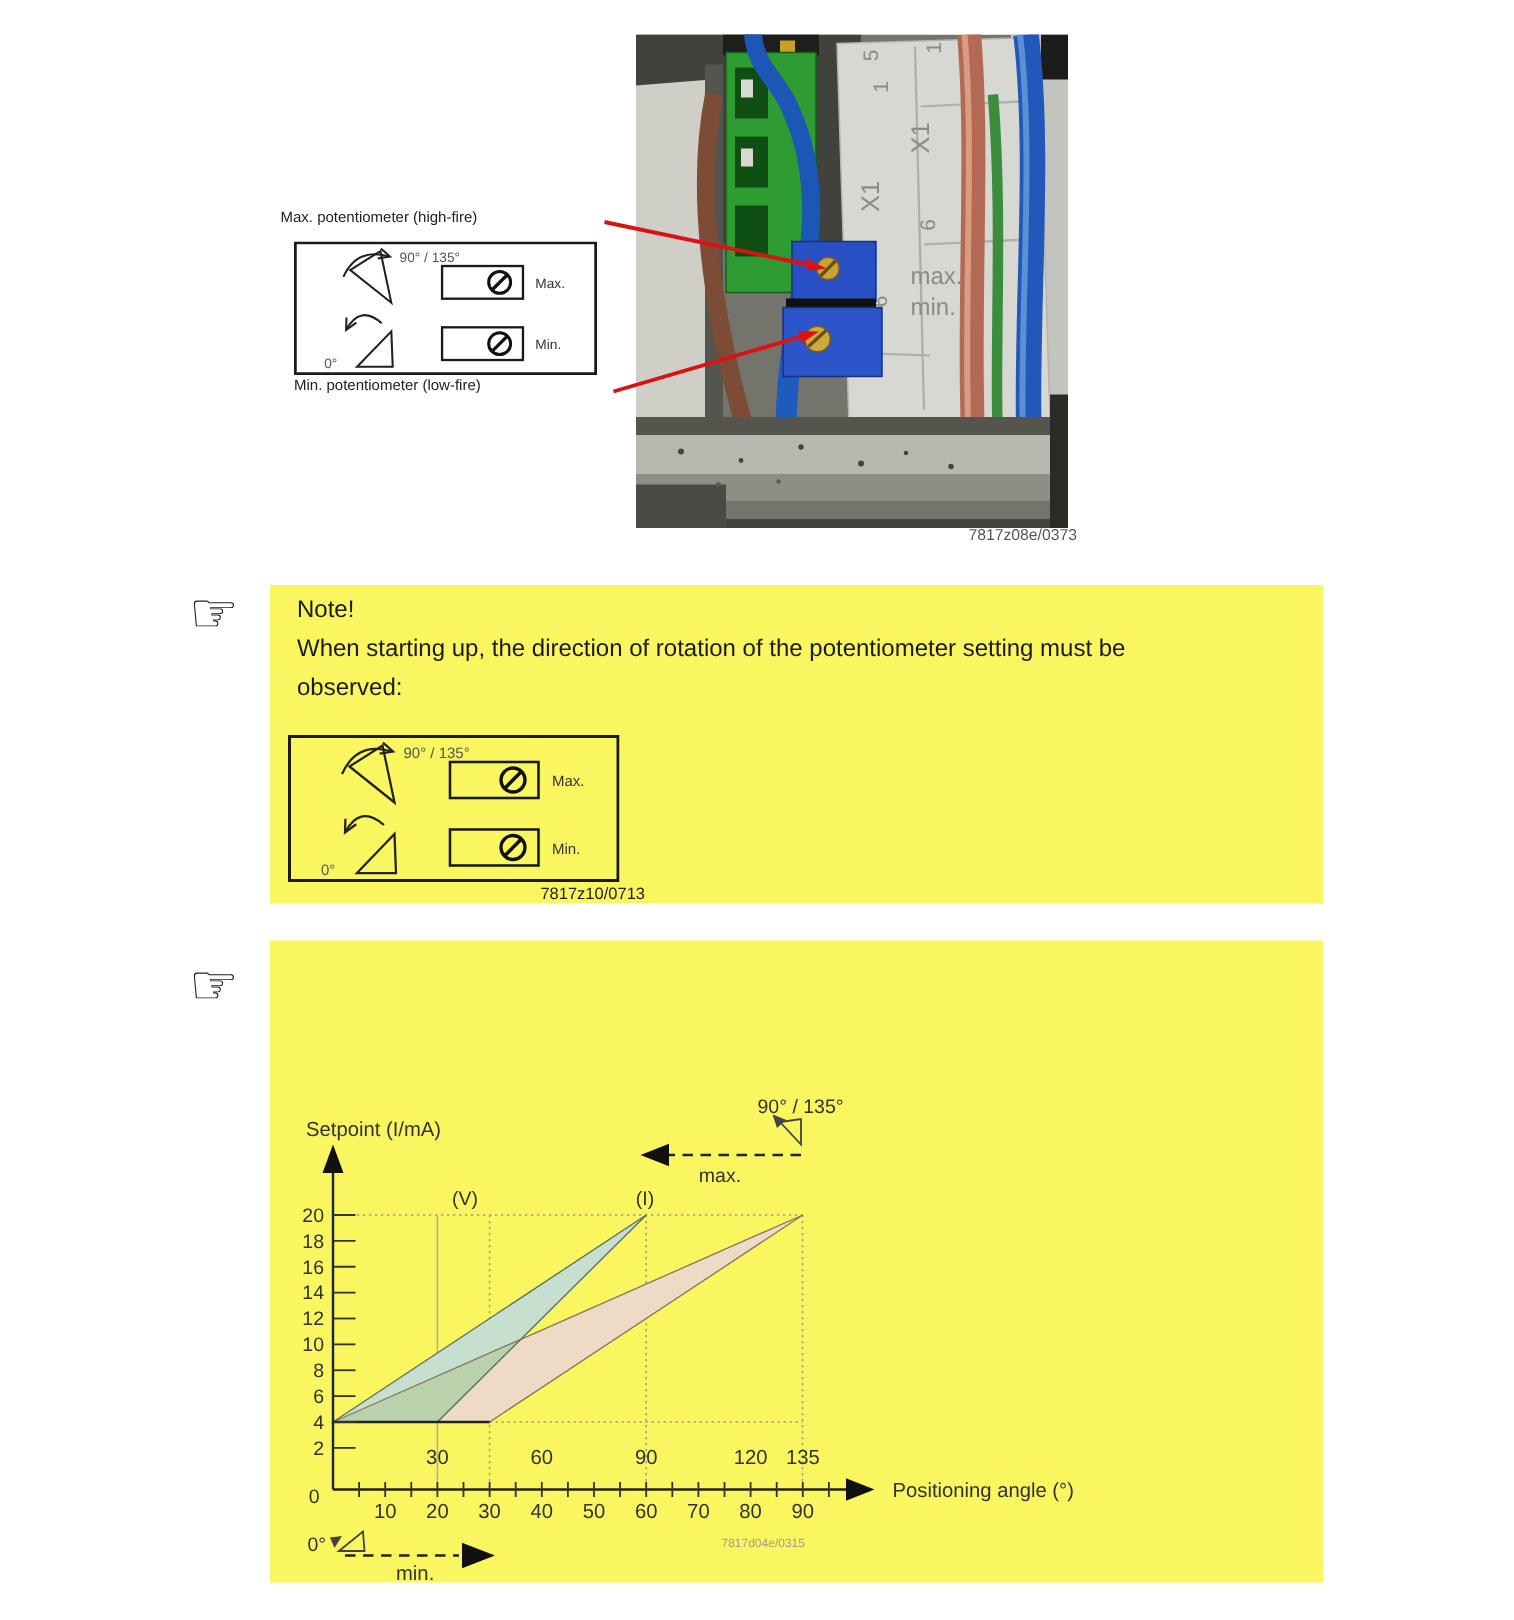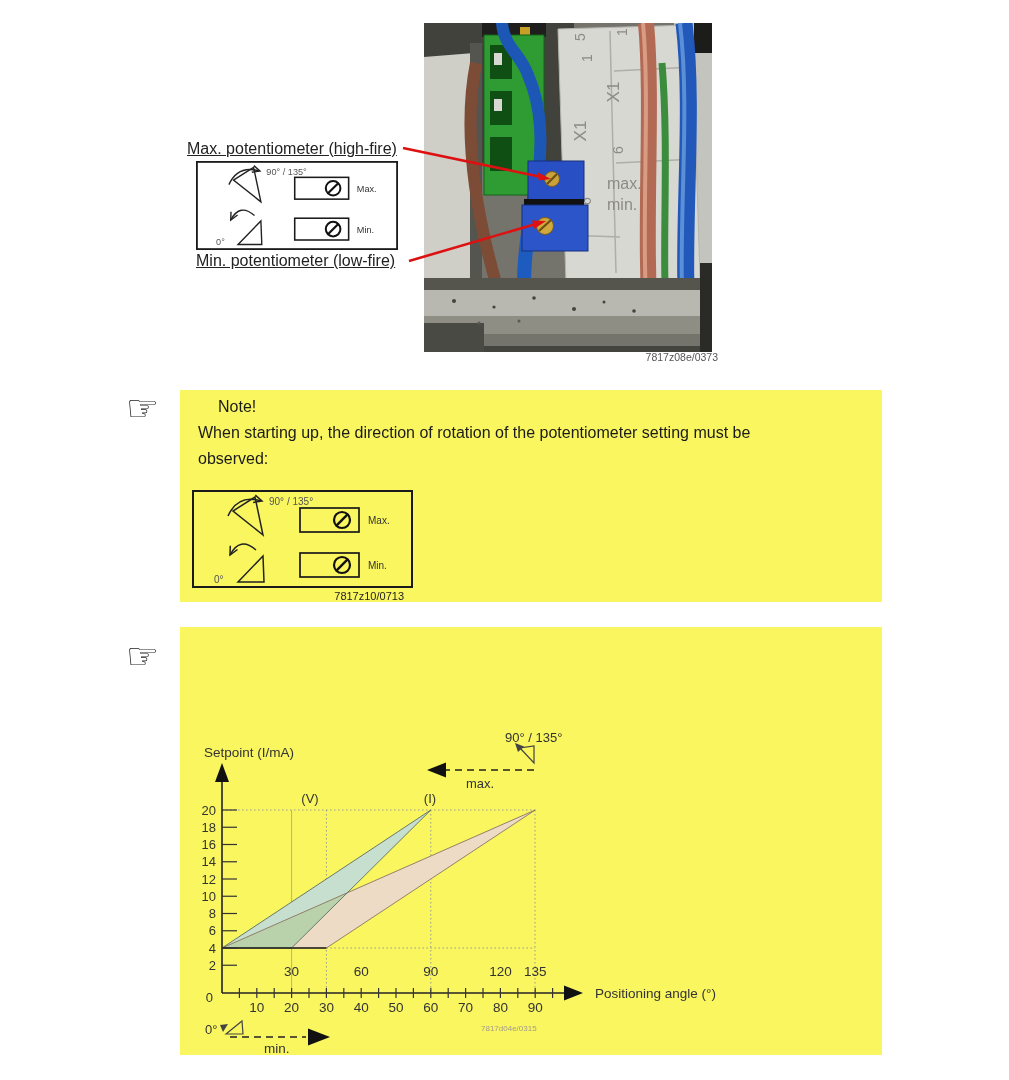--- a/index.html
+++ b/index.html
@@ -1,24 +1,24 @@
 <!DOCTYPE html>
 <html><head>
 <meta charset="utf-8">
 <style>
   html,body{margin:0;padding:0;background:#fff;}
   #page{position:relative;width:1009px;height:1080px;background:#ffffff;
         font-family:"Liberation Sans",sans-serif;color:#1b1b1b;overflow:hidden;}
   .abs{position:absolute;}
-  .figlabel{font-size:16px;color:#222;white-space:nowrap;text-decoration:underline;}
+  .figlabel{font-size:10px;color:#222;white-space:nowrap;}
   .notebox{position:absolute;left:180px;width:702px;background:#f9f65f;}
   #note1-box{top:390px;height:212px;}
   #note2-box{top:627px;height:428px;}
   .hand{position:absolute;font-family:"DejaVu Sans",sans-serif;font-size:37px;color:#222;line-height:1;}
-  .ntitle{font-size:16px;margin-left:20px;}
+  .ntitle{font-size:16px;}
   .nbody{font-size:16px;line-height:25.8px;}
   .cap{font-size:10.5px;color:#555;text-align:right;white-space:nowrap;}
   .cap2{font-size:11px;color:#222;text-align:right;white-space:nowrap;}
   svg text{font-family:"Liberation Sans",sans-serif;}
 </style>
 </head>
 <body>
 
 <div id="page">
 
@@ -179,21 +179,21 @@
       </g>
     </g>
     <text x="176" y="79" font-size="10" fill="#333">Min.</text>
     <g>
       <path d="M46,92 L71,66 L72,92 Z" fill="none" stroke="#222" stroke-width="1.5"></path>
       <path d="M64,60 Q48,46 38,65" fill="none" stroke="#222" stroke-width="1.5"></path>
       <path d="M45.5,59.5 L38,65 L38.3,55.8" fill="none" stroke="#222" stroke-width="1.5"></path>
     </g>
     <text x="22" y="93" font-size="10" fill="#555">0°</text>
   </svg>
-  <div class="abs cap2" style="left:244px;top:590px;width:160px">7817z10/0713</div>
+  <div class="abs cap2" style="left:270px;top:590px;width:160px">7817z10/0713</div>
 
   <div class="hand" style="left:126px;top:638px">☞</div>
   <div id="note2-box" class="notebox"></div>
 
   <svg id="chart" class="abs" style="left:180px;top:715px" width="702" height="345" viewBox="0 0 702 345">
 
     <g stroke="#999999" stroke-width="1" stroke-dasharray="1.5,2.5">
       <line x1="42" y1="95" x2="355" y2="95"></line>
       <line x1="146.4" y1="233" x2="355" y2="233"></line>
       <line x1="146.4" y1="95" x2="146.4" y2="278"></line>

